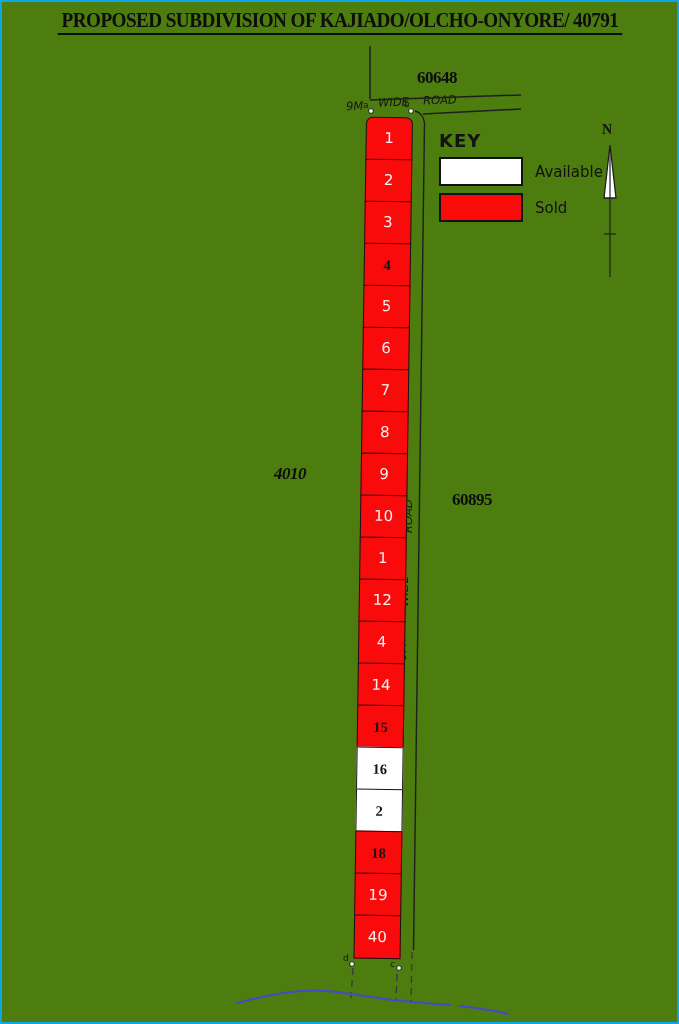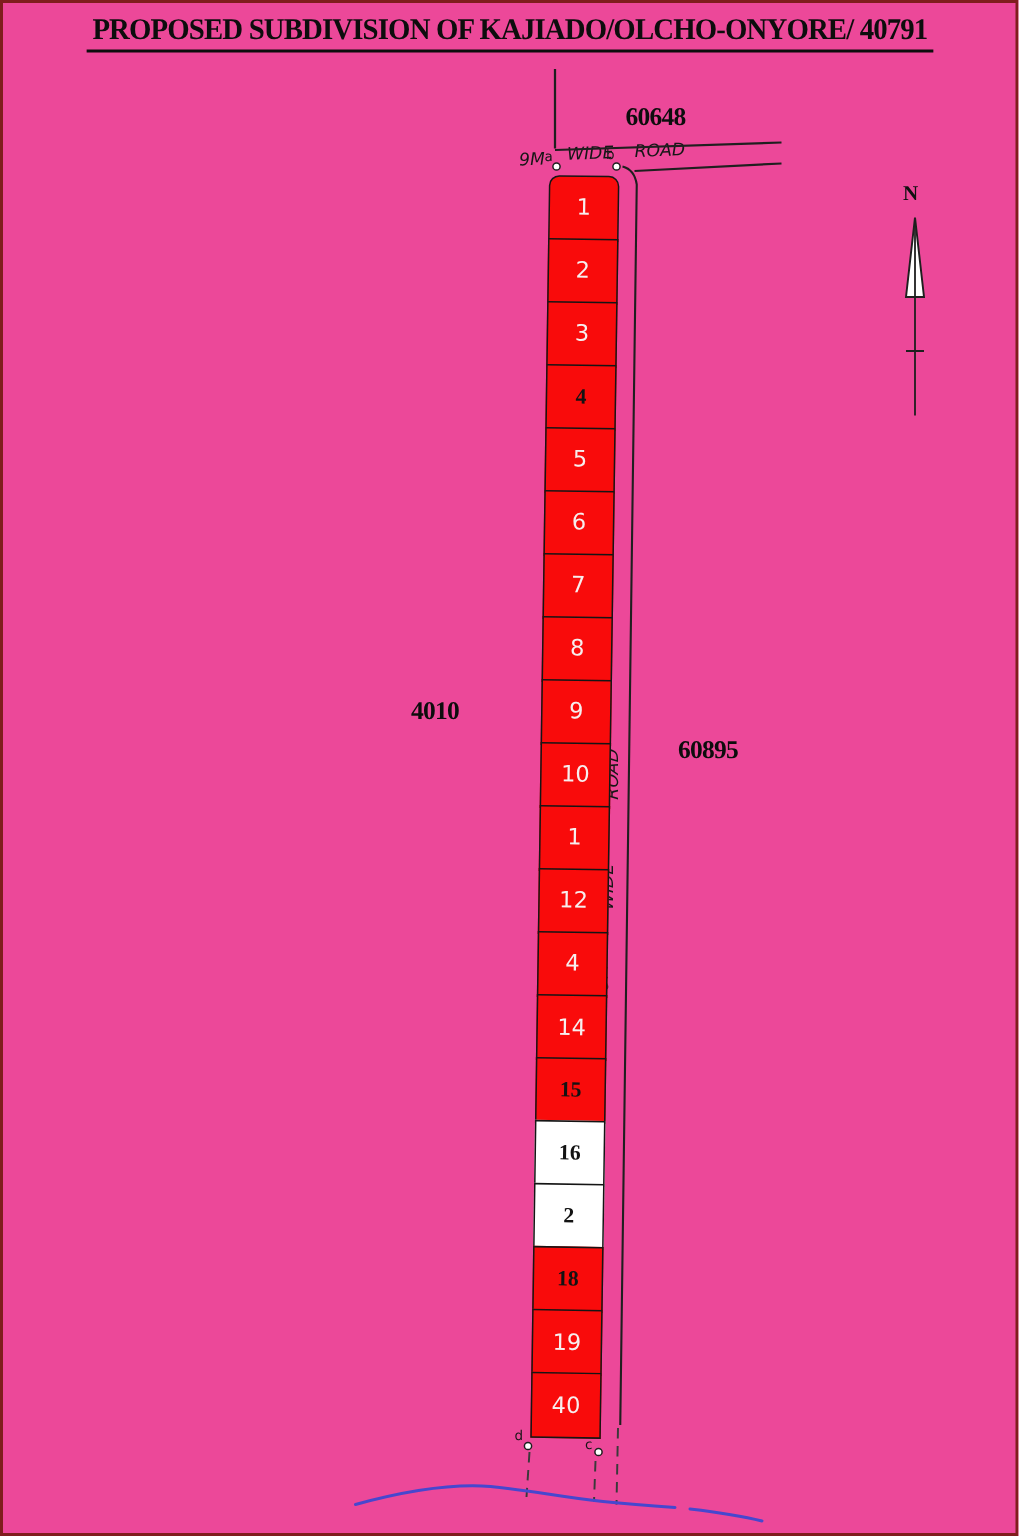--- a/index.html
+++ b/index.html
@@ -1,18 +1,18 @@
 <!DOCTYPE html>
 <html><head>
 <meta charset="utf-8">
 <style>
   html,body{margin:0;padding:0;background:#fff;}
   #frame{
-    position:relative;width:679px;height:1024px;background:#ec4899;
-    border:2px solid #7f1d1d;box-sizing:border-box;overflow:hidden;
+    position:relative;width:679px;height:1024px;background:#4d7c0f;
+    border:2px solid #0ea5e9;box-sizing:border-box;overflow:hidden;
     font-family:"Liberation Sans","DejaVu Sans",sans-serif;
   }
   .abs{position:absolute;}
   
   #title-wrap{position:absolute;top:7px;left:0;width:100%;text-align:center;}
   #title{
     display:inline-block;font-family:"Liberation Serif","DejaVu Serif",serif;
     font-weight:bold;font-size:20px;letter-spacing:-0.6px;color:#0d0d0d;
     border-bottom:2px solid #0d0d0d;padding:0 4px 1px 4px;transform:scaleX(0.96);
   }
@@ -63,21 +63,21 @@
 </head>
 <body>
 
 <div id="frame">
 
   <div id="title-wrap">
     <span id="title">PROPOSED SUBDIVISION OF KAJIADO/OLCHO-ONYORE/ 40791</span>
   </div>
 
   <div class="abs parcel-label" style="left:415px;top:66px;">60648</div>
-  <div class="abs parcel-label" style="left:272px;top:462px;">4010</div>
+  <div class="abs parcel-label" style="left:272px;top:462px;font-style:italic;">4010</div>
   <div class="abs parcel-label" style="left:450px;top:488px;">60895</div>
 
   <div class="abs road-word" style="left:344px;top:97px;">9M</div>
   <div class="abs beacon-letter" style="left:361px;top:98px;">a</div>
   <div class="abs road-word" style="left:376px;top:93px;">WIDE</div>
   <div class="abs beacon-letter" style="left:402px;top:97px;">b</div>
   <div class="abs road-word" style="left:421px;top:91px;">ROAD</div>
 
   <div class="abs road-word-v" style="left:389px;top:507px;">ROAD</div>
   <div class="abs road-word-v" style="left:387px;top:582px;">WIDE</div>
@@ -142,20 +142,31 @@
         <span class="plot-num dark">18</span>
       </div>
       <div class="plot" style="background: rgb(249, 11, 11); text-align: right;">
         <span class="plot-num light">19</span>
       </div>
       <div class="plot" style="background: rgb(249, 11, 11);">
         <span class="plot-num light">40</span>
       </div>
     </div>
 
+  <div id="key">
+    <div id="key-title">KEY</div>
+    <div class="key-row">
+      <div class="key-swatch" id="swatch-available" style="background: rgb(255, 255, 255);"></div>
+      <div class="key-label">Available</div>
+    </div>
+    <div class="key-row">
+      <div class="key-swatch" id="swatch-sold" style="background: rgb(249, 11, 11);"></div>
+      <div class="key-label">Sold</div>
+    </div>
+  </div>
 
   <div id="north-label">N</div>
 
   <svg id="svg-overlay" width="679" height="1024" viewBox="0 0 679 1024">
 
     <line x1="368" y1="44" x2="368" y2="97" stroke="#1f1f1f" stroke-width="1.5"></line>
 
     <line x1="368" y1="98" x2="519" y2="93" stroke="#1f1f1f" stroke-width="1.5"></line>
     <line x1="421" y1="112" x2="519" y2="107" stroke="#1f1f1f" stroke-width="1.5"></line>
 

